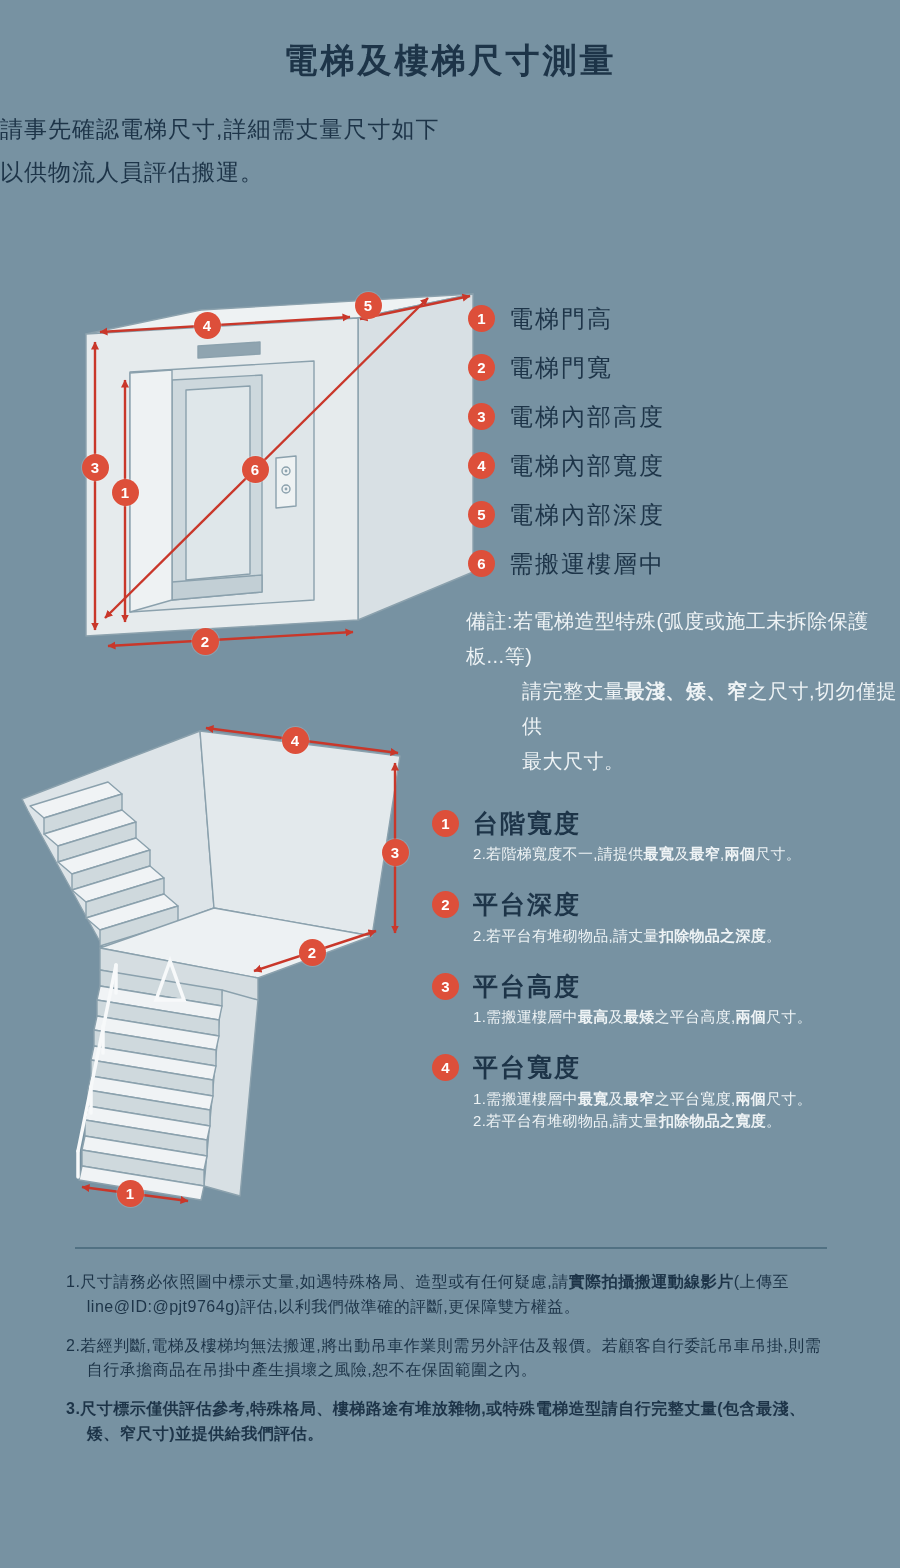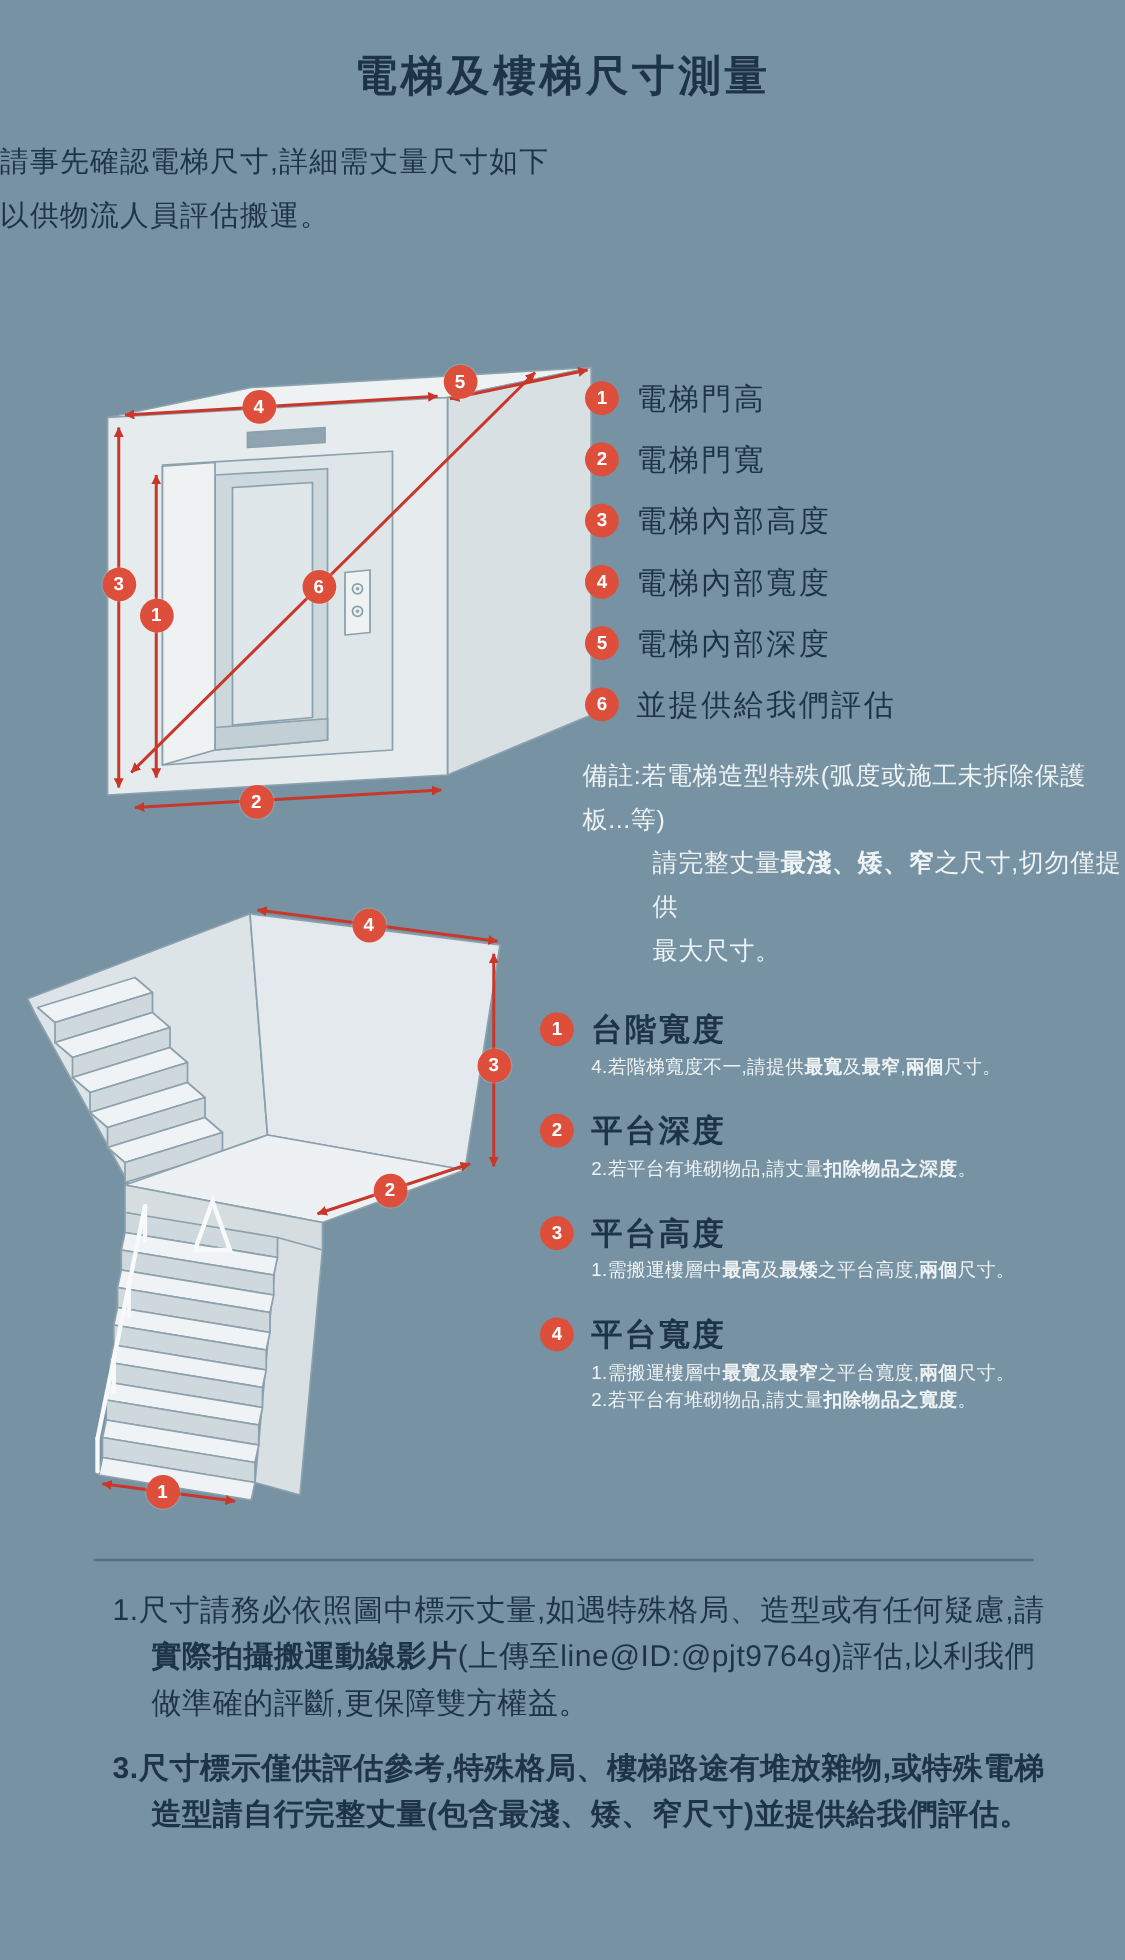--- a/index.html
+++ b/index.html
@@ -37,22 +37,22 @@
   .stair-item { margin-bottom:24px; }
   .stair-head { display:flex; align-items:center; gap:14px; height:30px; }
   .stair-title { font-size:25px; font-weight:bold; color:#1d3448; letter-spacing:2px; }
   .stair-descs { padding-left:41px; margin-top:5px; font-size:15px; line-height:1.5;
                  color:#eef3f5; letter-spacing:0.3px; }
 
   .seg-b { font-weight:bold; color:inherit; }
 
   .divider { position:absolute; left:75px; top:1247px; width:752px; height:2px; background:#517183; }
 
-  .footer { position:absolute; left:90px; top:1270px; width:758px;
-            color:#1d3448; font-size:24px; line-height:1.55; }
+  .footer { position:absolute; left:66px; top:1270px; width:758px;
+            color:#1d3448; font-size:16px; line-height:1.55; }
   .fnote { padding-left:1.3em; text-indent:-1.3em; margin-bottom:14px; letter-spacing:0.5px; }
 </style>
 </head>
 <body>
 
 <div class="page">
 
   <div class="title">電梯及樓梯尺寸測量</div>
 
   <div class="intro">
@@ -124,21 +124,21 @@
     <div class="legend-item">
       <span class="badge">4</span>
       <span class="legend-label">電梯內部寬度</span>
     </div>
     <div class="legend-item">
       <span class="badge">5</span>
       <span class="legend-label">電梯內部深度</span>
     </div>
     <div class="legend-item">
       <span class="badge">6</span>
-      <span class="legend-label">並提供給我們評估</span>
+      <span class="legend-label">需搬運樓層中</span>
     </div>
   </div>
 
   <div class="note">
     <div>備註:若電梯造型特殊(弧度或施工未拆除保護板...等)</div>
     <div class="ind"><span>請完整丈量</span><span class="seg-b">最淺、矮、窄</span><span>之尺寸,切勿僅提供</span></div>
     <div class="ind">最大尺寸。</div>
   </div>
 
   <div class="fig fig-stairs">
@@ -212,21 +212,21 @@
   </div>
 
   <div class="legend-stairs">
 
     <div class="stair-item">
       <div class="stair-head">
         <span class="badge">1</span>
         <span class="stair-title">台階寬度</span>
       </div>
       <div class="stair-descs">
-        <div><span>4.若階梯寬度不一,請提供</span><span class="seg-b">最寬</span><span>及</span><span class="seg-b">最窄</span><span>,</span><span class="seg-b">兩個</span><span>尺寸。</span></div>
+        <div><span>2.若階梯寬度不一,請提供</span><span class="seg-b">最寬</span><span>及</span><span class="seg-b">最窄</span><span>,</span><span class="seg-b">兩個</span><span>尺寸。</span></div>
       </div>
     </div>
 
     <div class="stair-item">
       <div class="stair-head">
         <span class="badge">2</span>
         <span class="stair-title">平台深度</span>
       </div>
       <div class="stair-descs">
         <div><span>2.若平台有堆砌物品,請丈量</span><span class="seg-b">扣除物品之深度</span><span>。</span></div>
@@ -253,16 +253,17 @@
         <div><span>2.若平台有堆砌物品,請丈量</span><span class="seg-b">扣除物品之寬度</span><span>。</span></div>
       </div>
     </div>
 
   </div>
 
   <div class="divider"></div>
 
   <div class="footer">
     <div class="fnote"><span>1.尺寸請務必依照圖中標示丈量,如遇特殊格局、造型或有任何疑慮,請</span><span class="seg-b">實際拍攝搬運動線影片</span><span>(上傳至line@ID:@pjt9764g)評估,以利我們做準確的評斷,更保障雙方權益。</span></div>
+    <div class="fnote"><span>2.若經判斷,電梯及樓梯均無法搬運,將出動吊車作業則需另外評估及報價。若顧客自行委託吊車吊掛,則需自行承擔商品在吊掛中產生損壞之風險,恕不在保固範圍之內。</span></div>
     <div class="fnote"><span class="seg-b">3.尺寸標示僅供評估參考,特殊格局、樓梯路途有堆放雜物,或特殊電梯造型請自行完整丈量(包含最淺、矮、窄尺寸)並提供給我們評估。</span></div>
   </div>
 
 </div>
 
 </body></html>

